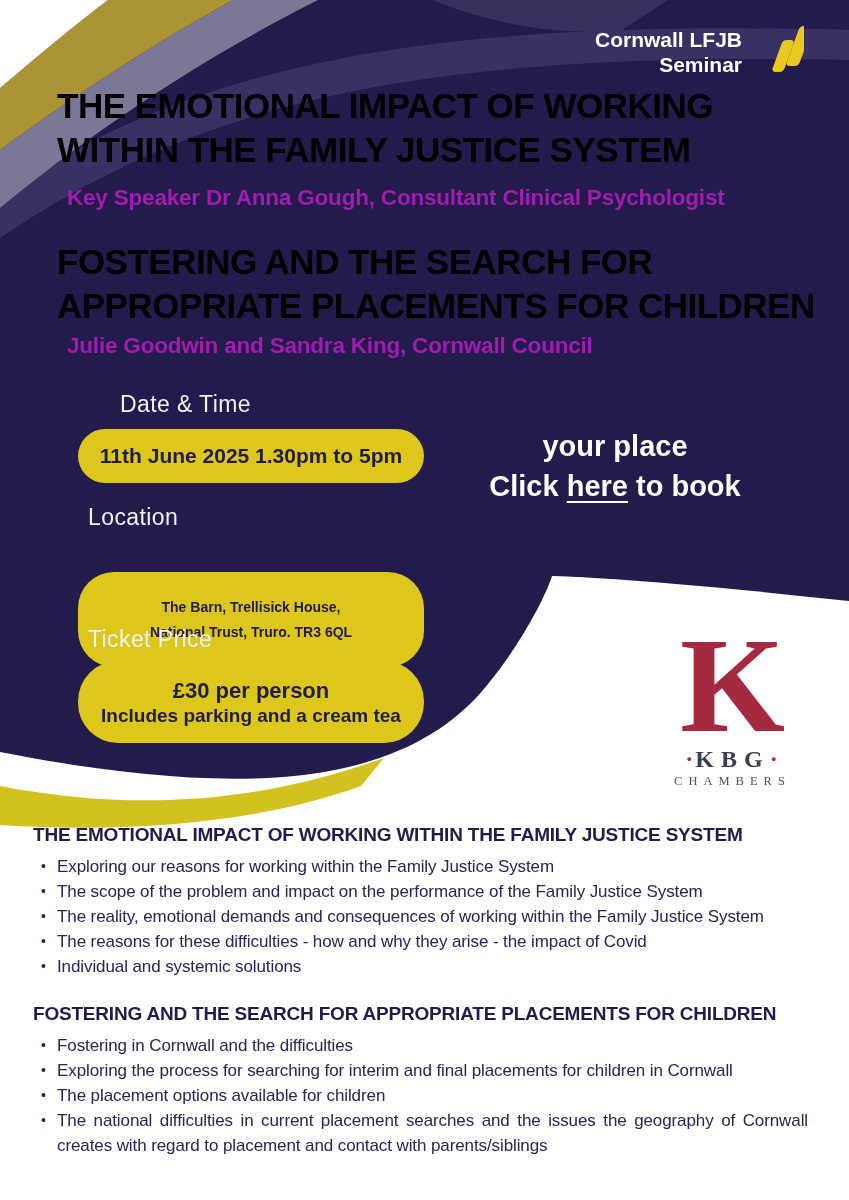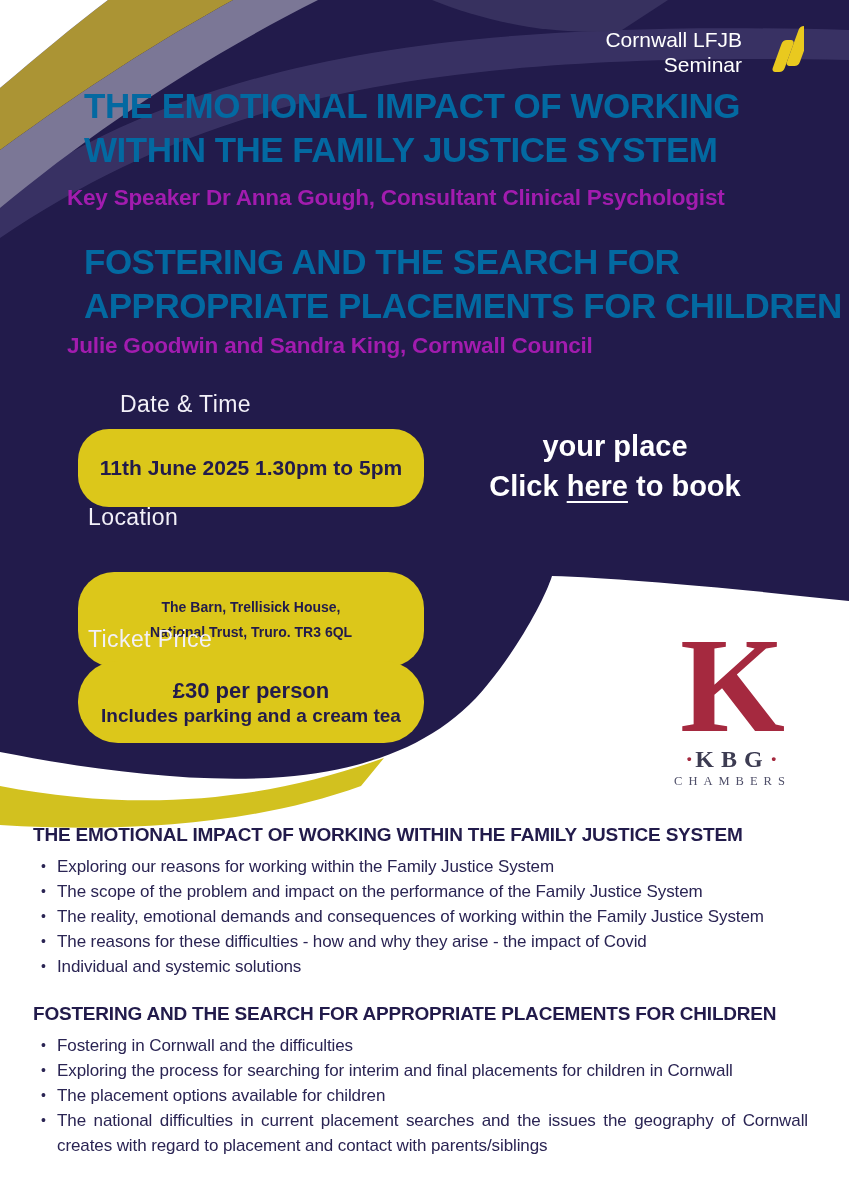--- a/index.html
+++ b/index.html
@@ -5,46 +5,46 @@
   html,body{margin:0;padding:0;background:#e8e8e8;}
   .page{
     position:relative;width:849px;height:1200px;background:#ffffff;
     overflow:hidden;margin:0 auto;
     font-family:"Liberation Sans", sans-serif;
   }
   .abs{position:absolute;}
   .hero-bg{position:absolute;left:0;top:0;}
   .badge-text{
     right:107px;top:27px;text-align:right;color:#ffffff;
-    font-size:21px;font-weight:400;line-height:25px;white-space:pre-line;
+    font-size:21px;font-weight:700;line-height:25px;white-space:pre-line;
   }
   .badge-icon{left:746px;top:26px;}
   .title{
-    left:84px;color:#0369a1;font-size:35px;font-weight:700;
+    left:57px;color:#000000;font-size:35px;font-weight:700;
     line-height:44px;letter-spacing:-0.5px;white-space:pre-line;
   }
   .title1{top:84px;}
   .title2{top:240px;}
   .speaker{
     left:67px;color:#a21caf;font-size:22.5px;font-weight:700;letter-spacing:-0.2px;
   }
   .speaker1{top:185px;}
   .speaker2{top:333px;}
   .info-label{
     left:88px;color:#f2f0f8;font-size:23px;font-weight:400;letter-spacing:0.4px;
   }
   .label-date{top:391px;margin-left:32px;}
   .label-location{top:504px;}
   .label-ticket{top:626px;}
   .pill{
     left:78px;width:346px;background:#dcc71a;color:#221b4b;
     display:flex;flex-direction:column;align-items:center;justify-content:center;
     text-align:center;font-weight:700;
   }
-  .pill-date{top:429px;height:78px;border-radius:31px;font-size:21px;}
+  .pill-date{top:429px;height:54px;border-radius:31px;font-size:21px;}
   .pill-location{top:572px;height:95px;border-radius:36px;font-size:14px;line-height:25px;white-space:pre-line;}
   .pill-ticket{top:661px;height:82px;border-radius:40px;}
   .pill-ticket .main{font-size:22px;line-height:27px;}
   .pill-ticket .sub{font-size:19px;line-height:23px;}
   .booking{
     left:455px;top:426px;width:320px;text-align:center;color:#ffffff;
     font-size:29px;font-weight:700;line-height:40px;
   }
   .booking .link{
     text-decoration:underline;text-underline-offset:5px;text-decoration-thickness:2px;

